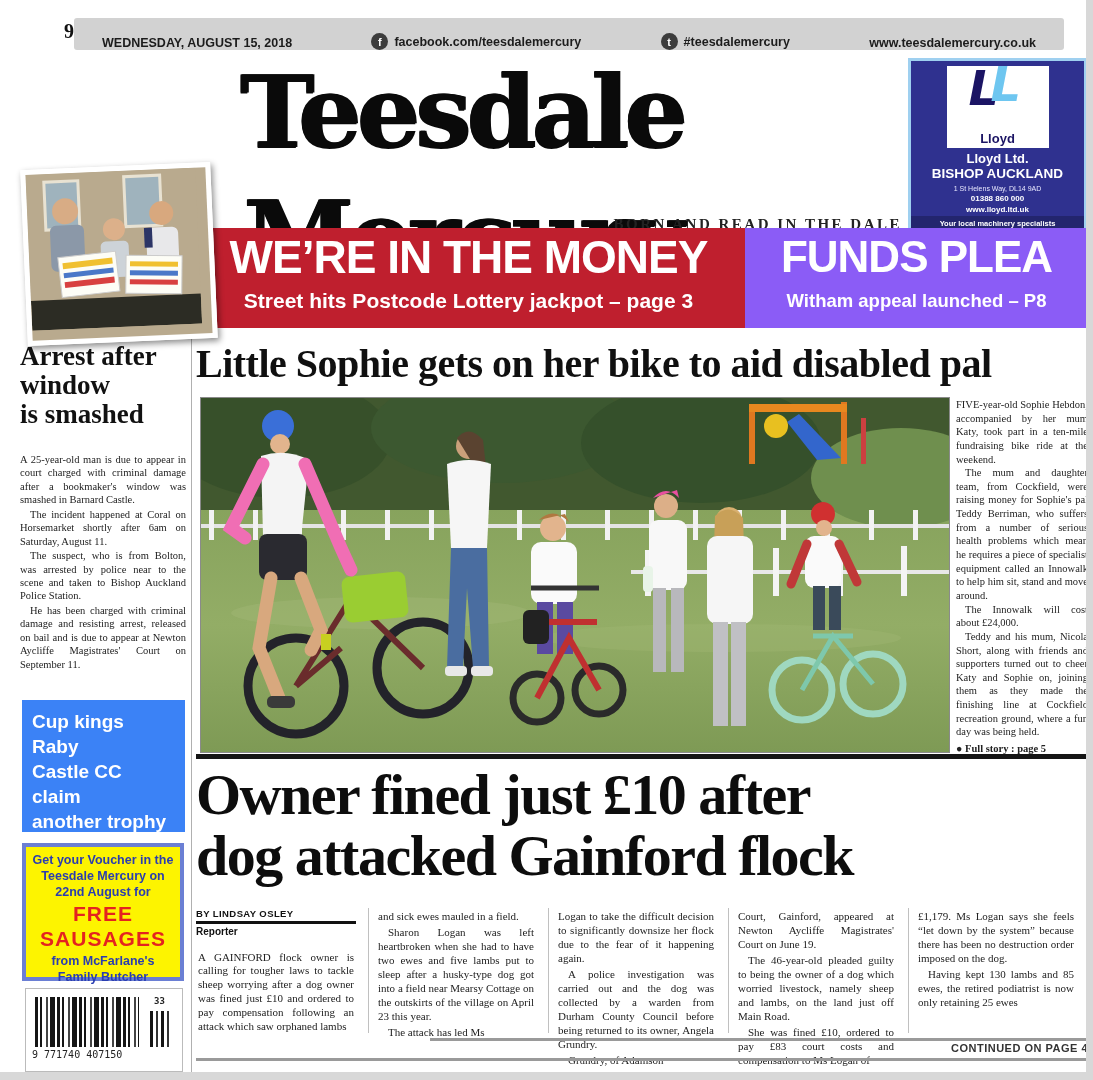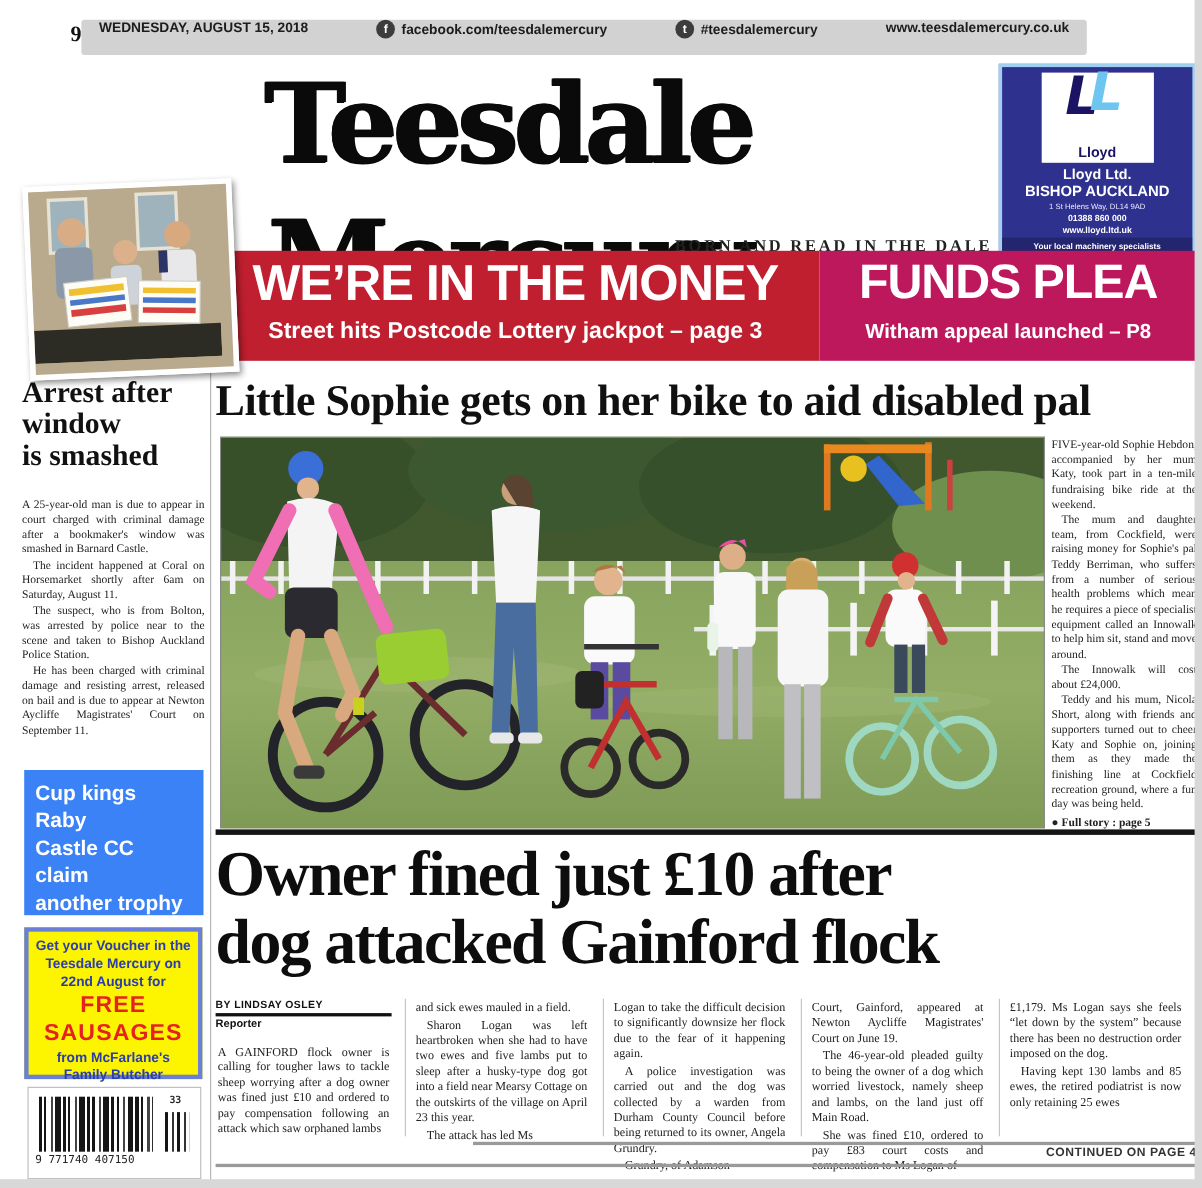--- a/index.html
+++ b/index.html
@@ -2,22 +2,22 @@
 <html><head>
 <meta charset="utf-8">
 <style>
   html,body{margin:0;padding:0;background:#dcdcdc;}
   #page{position:relative;width:1093px;height:1080px;background:#ffffff;overflow:hidden;
         font-family:"Liberation Serif",serif;color:#141414;}
   .abs{position:absolute;}
 
   
   .price{left:22px;top:20px;font:bold 20px "Liberation Serif",serif;color:#111;margin-left:42px;}
-  .topbar{left:74px;top:18px;width:914px;height:32px;background:#d2d2d2;border-radius:3px;
-          display:flex;align-items:flex-start;padding:0 16px;box-sizing:border-box;
+  .topbar{left:74px;top:18px;width:990px;height:32px;background:#d2d2d2;border-radius:3px;
+          display:flex;align-items:flex-end;padding:0 28px;box-sizing:border-box;
           font-family:"Liberation Sans",sans-serif;font-weight:bold;font-size:12.5px;color:#1c1c1c;}
   .topbar .grow{flex:1;}
   .soc{display:flex;align-items:center;gap:6px;}
   .circ{width:17px;height:17px;border-radius:50%;background:#3c3c3c;color:#fff;display:flex;
         align-items:center;justify-content:center;font:bold 11px "Liberation Sans",sans-serif;}
 
   
   .masthead{left:14px;top:50px;width:894px;text-align:center;
             font-family:"DejaVu Serif",serif;font-weight:900;font-size:100px;line-height:1.25;
             letter-spacing:-5px;color:#0a0a0a;text-shadow:1.5px 0 0 #0a0a0a, 0 1px 0 #0a0a0a;}
@@ -38,21 +38,21 @@
   .lloyd .l4{font:bold 8px "Liberation Sans",sans-serif;color:#fff;margin-top:2px;}
   .lloyd .l5{font:bold 8px "Liberation Sans",sans-serif;color:#fff;margin-top:2px;}
   .lloyd .strip{position:absolute;left:0;right:0;bottom:0;height:15px;background:#23256e;
                 font:bold 7.5px "Liberation Sans",sans-serif;color:#fff;line-height:15px;}
 
   
   .banner-red{left:192px;top:228px;width:553px;height:100px;background:#bf1f2e;color:#fff;
               text-align:center;box-sizing:border-box;}
   .banner-red .t{font:bold 46px "Liberation Sans",sans-serif;letter-spacing:-1px;line-height:58px;}
   .banner-red .s{font:bold 21px "Liberation Sans",sans-serif;line-height:30px;}
-  .banner-blue{left:745px;top:228px;width:343px;height:100px;background:#be185d;color:#fff;
+  .banner-blue{left:745px;top:228px;width:343px;height:100px;background:#8b5cf6;color:#fff;
                text-align:center;box-sizing:border-box;}
   .banner-blue .t{font:bold 44px "Liberation Sans",sans-serif;letter-spacing:-1px;line-height:58px;}
   .banner-blue .s{font:bold 18.5px "Liberation Sans",sans-serif;line-height:30px;}
 
   
   .inset{left:24px;top:166px;width:180px;height:166px;transform:rotate(-2.5deg);
          background:#fff;border:5px solid #fff;box-shadow:2px 3px 6px rgba(0,0,0,.45);z-index:5;}
   .inset-inner{width:100%;height:100%;position:relative;overflow:hidden;background:#b9aa8e;}
 
   

